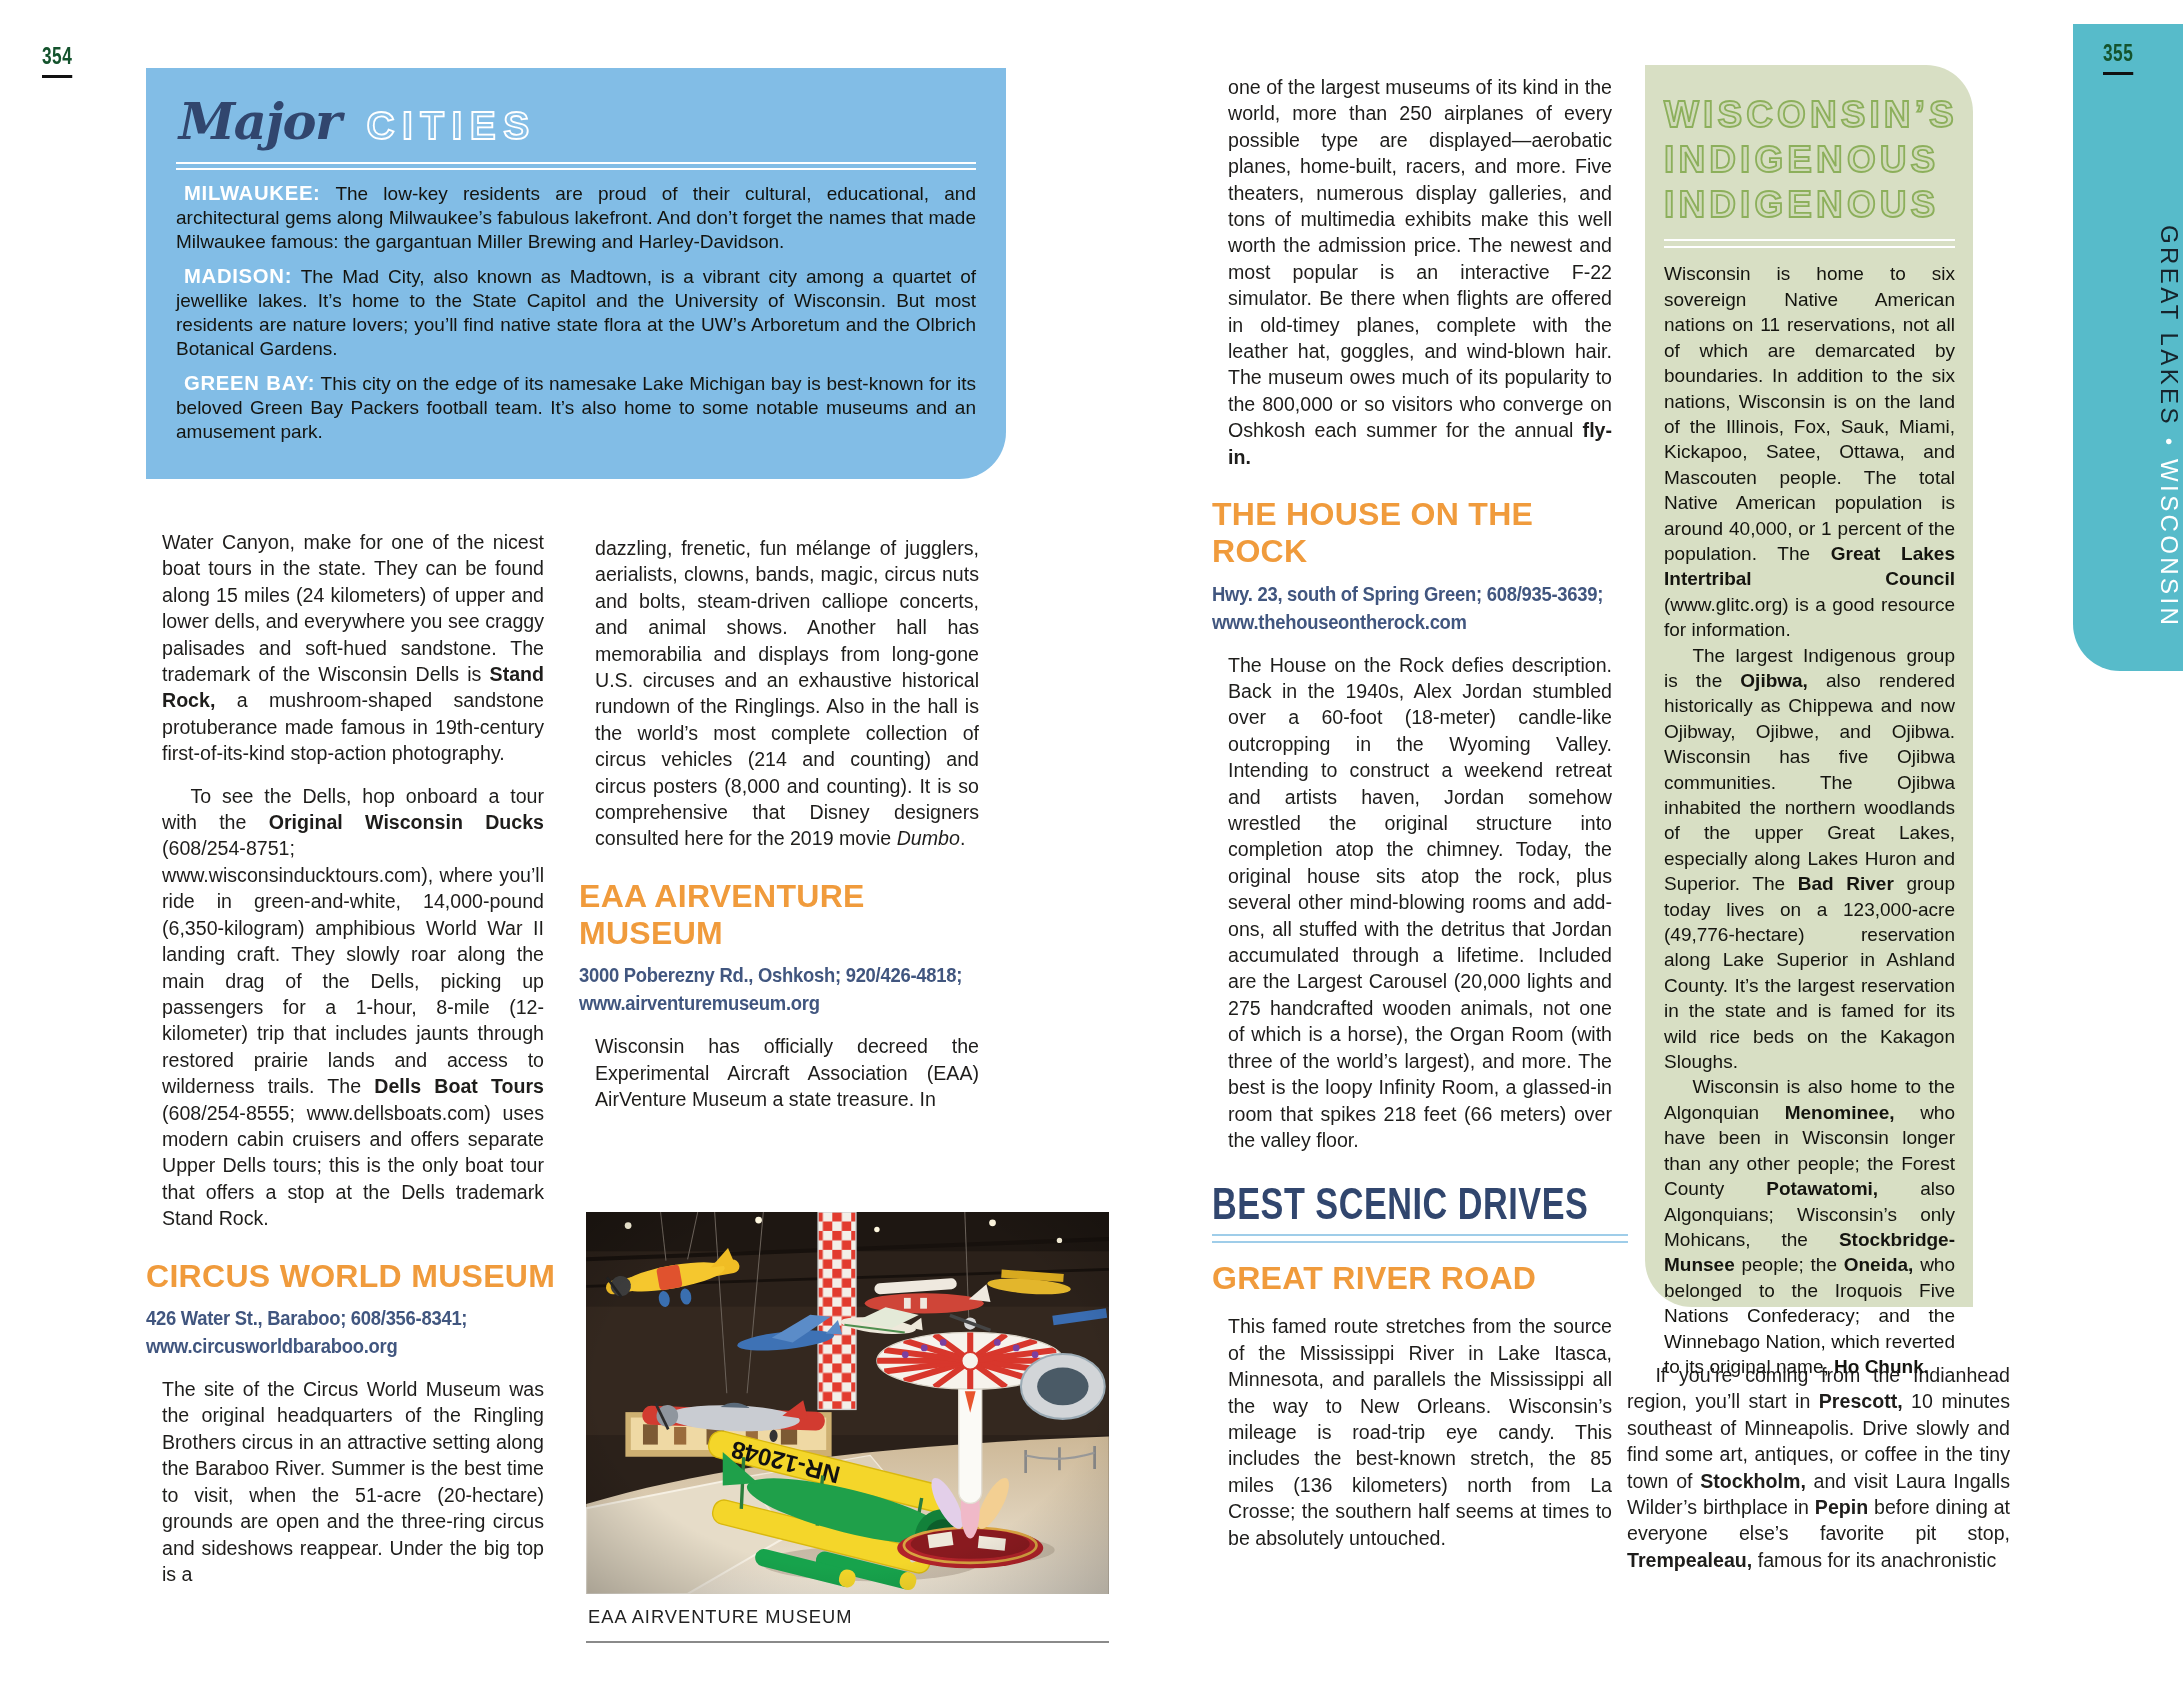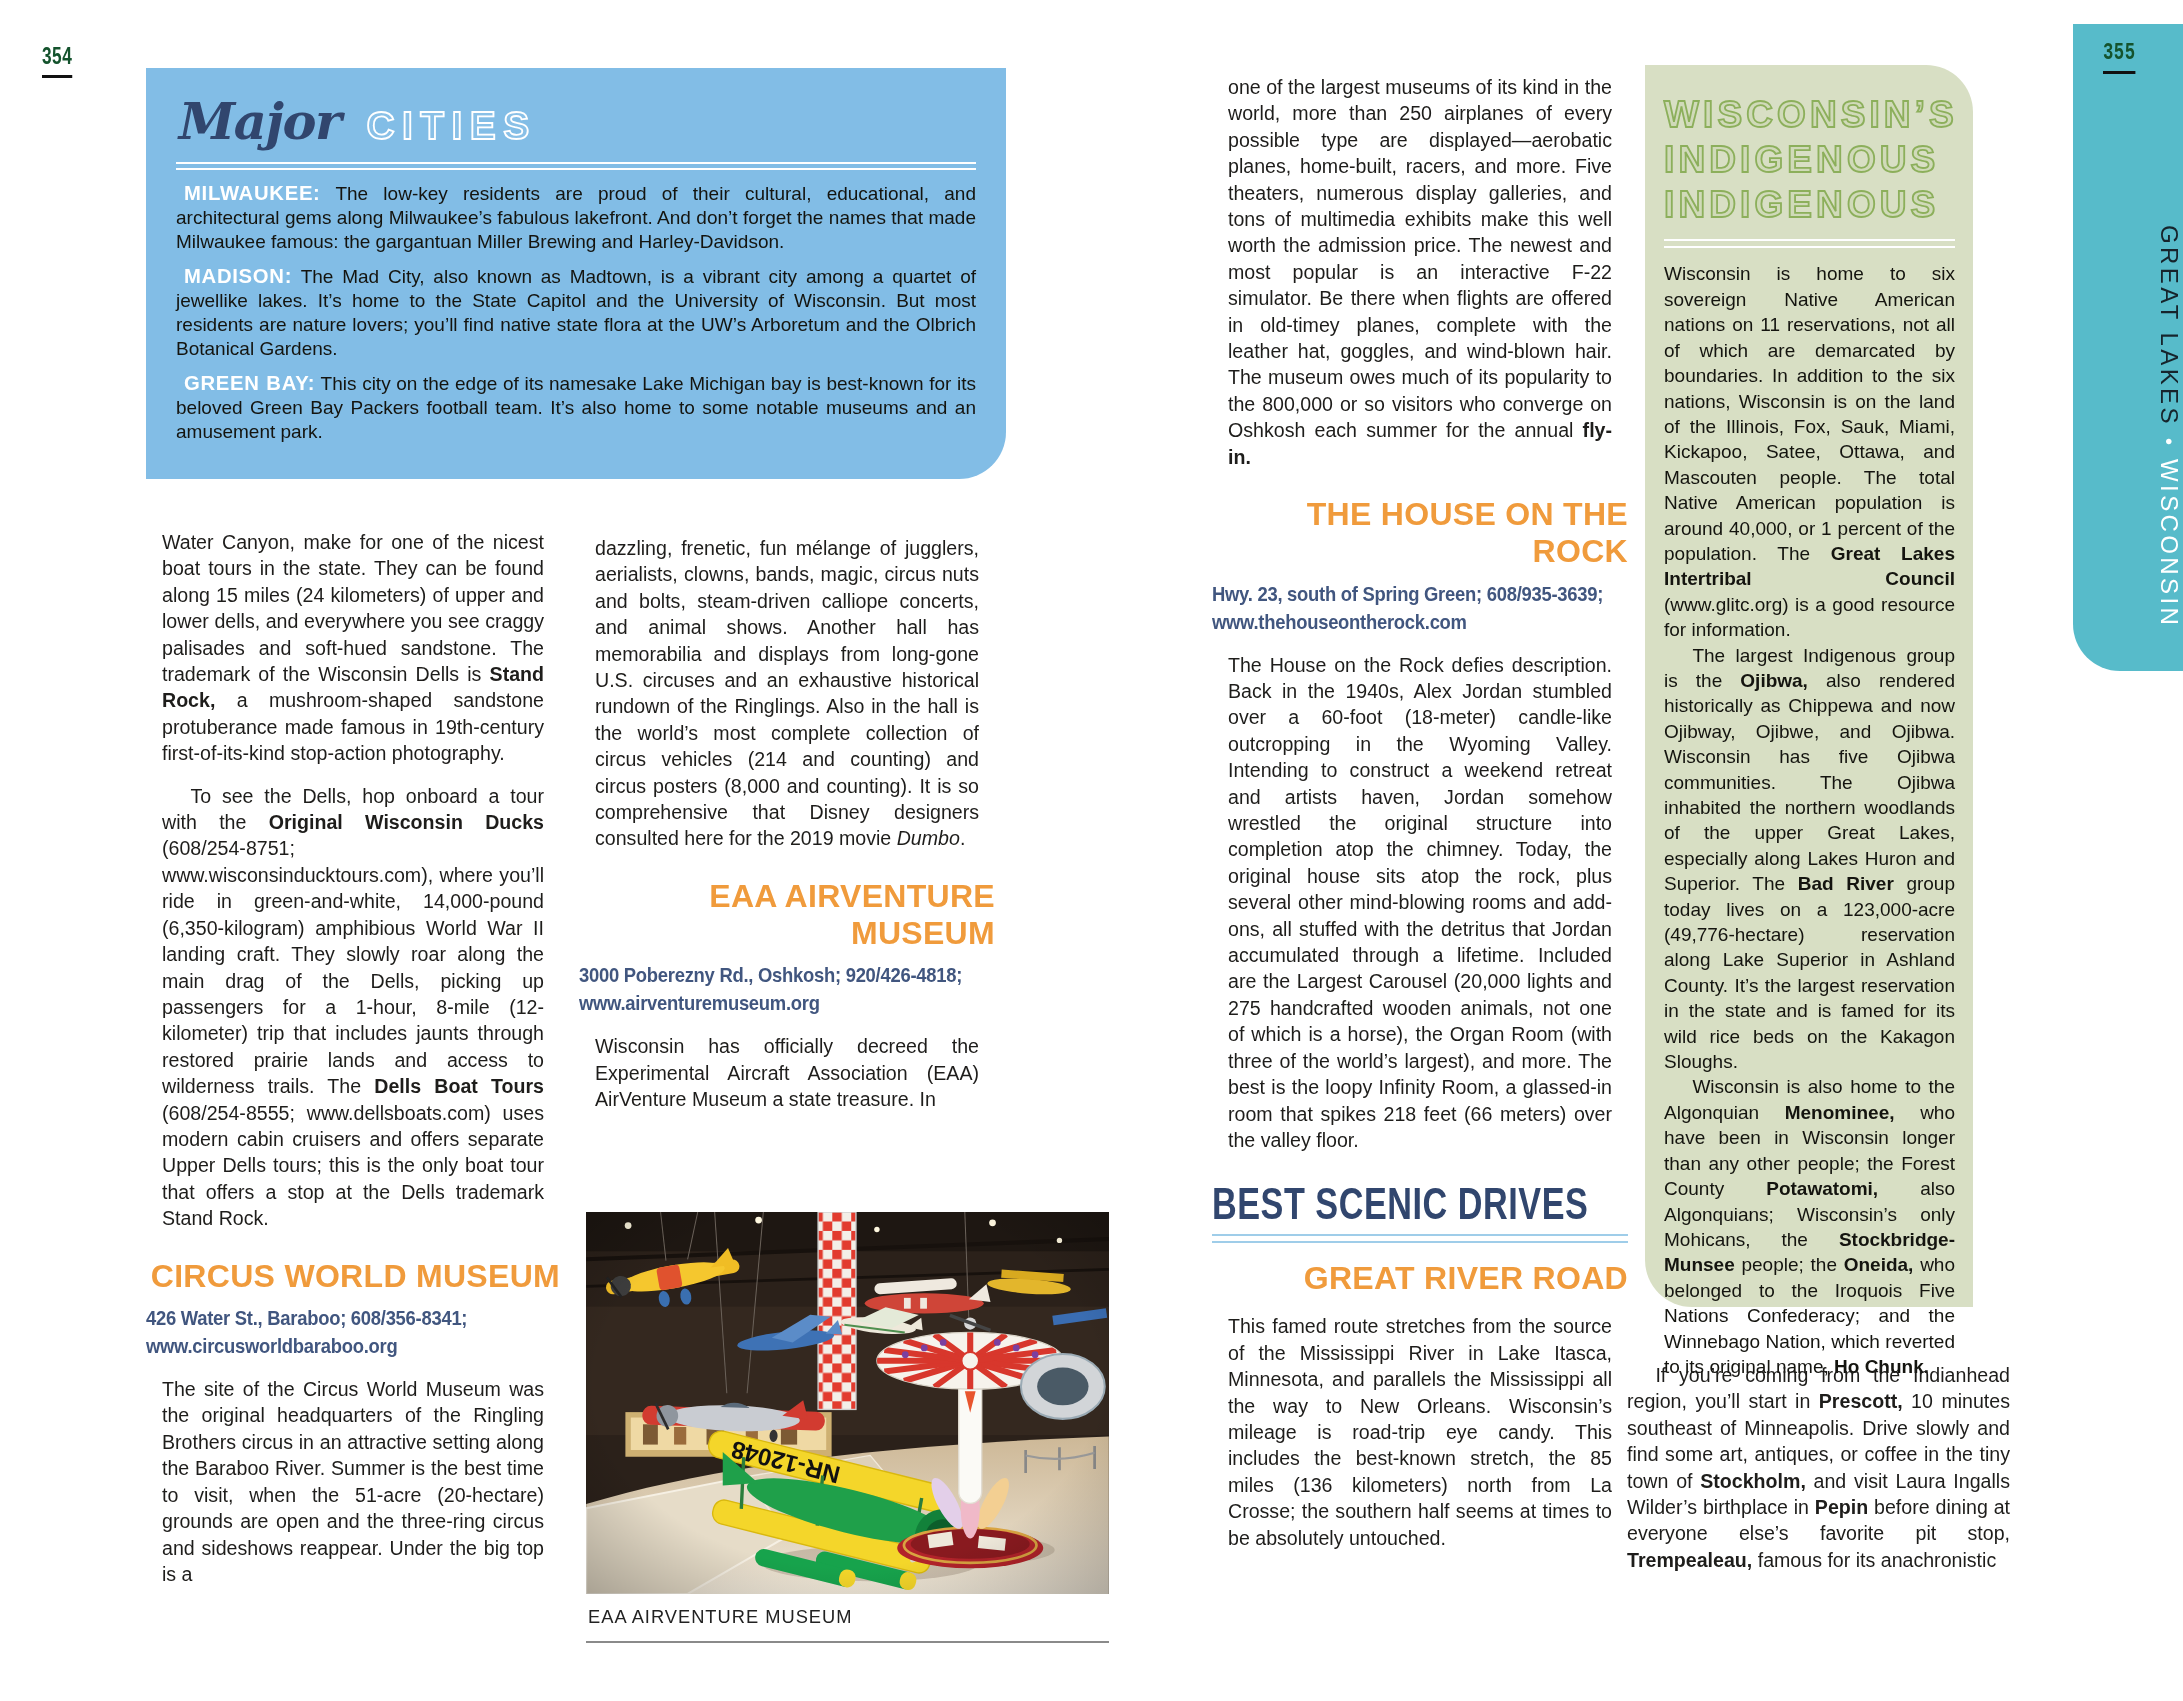--- a/index.html
+++ b/index.html
@@ -29,21 +29,21 @@
   .city-entry{margin:10.2px 0 0 0;font-size:19px;line-height:24px;text-align:justify;color:#14140f;}
   .city-label{color:#ffffff;font-weight:800;font-size:20.3px;letter-spacing:0.7px;margin-left:8px;}
   
   .col{position:absolute;font-size:19.6px;line-height:26.4px;}
   .col p{margin:16px;text-align:justify;}
   .col1{left:146px;top:513px;width:414px;}
   .col2{left:579px;top:519px;width:416px;}
   .col3{left:1212px;top:58px;width:416px;}
   .indent{text-indent:28.4px;}
   h3.orange{margin:26px 0 9.5px 0;font-size:32px;line-height:37px;font-weight:700;
-    color:#f09b3c;letter-spacing:0.3px;text-align:right;}
+    color:#f09b3c;letter-spacing:0.3px;}
   .addr{margin:0 0 13.5px 0;}
   .addr-inner{display:inline-block;width:114%;transform:scaleX(.877);transform-origin:0 0;
     font-weight:700;font-size:21px;line-height:28px;color:#41567f;letter-spacing:-0.3px;}
   h2.scenic{margin:27px 0 6.8px 0;font-size:45px;line-height:47px;font-weight:700;color:#31466e;white-space:nowrap;}
   h2.scenic .cond{display:inline-block;transform:scaleX(.76);transform-origin:0 0;letter-spacing:0.7px;}
   h3.river{margin:17.6px 0 8.1px 0;}
   
   .photo{position:absolute;left:586px;top:1212px;width:523px;height:382px;margin:0;
     background:#2b211a;overflow:hidden;}
   .photo svg{display:block;}
@@ -55,21 +55,21 @@
   .ind-title{font-size:37px;line-height:45px;font-weight:800;letter-spacing:4.1px;
     color:rgba(140,175,91,.10);-webkit-text-stroke:1.8px #8caf5b;margin:4.1px 0 12.2px 0;}
   .ind-body p{margin:0;font-size:19px;line-height:25.4px;text-align:justify;color:#14140f;}
   .indigenous-box .double-rule{margin-bottom:13.5px;}
   
   .bottom-right{position:absolute;left:1627px;top:1362px;width:383px;font-size:19.6px;line-height:26.4px;}
   .bottom-right p{margin:0;text-align:justify;text-indent:28.4px;}
   
   .tab{position:absolute;left:2073px;top:24px;width:110px;height:647px;
     background:#57bbca;border-radius:0 0 0 47px;}
-  .tab .pagenum-right{position:absolute;left:27px;top:16.2px;font-family:Liberation Mono, monospace;}
+  .tab .pagenum-right{position:absolute;left:27px;top:16.2px;}
   .tab-vertical{position:absolute;left:0;top:152px;width:110px;text-align:center;
     writing-mode:vertical-rl;font-size:24px;letter-spacing:3.4px;margin:0 auto;
     height:501px;}
   .tab-vertical{left:50%;transform:translateX(-50%);}
   .tab-region{color:#16242c;font-weight:500;}
   .tab-dot{color:#ffffff;margin:10.8px 0;font-size:20.3px;}
   .tab-state{color:#ffffff;font-weight:500;}
 </style>
 </head>
 <body>

